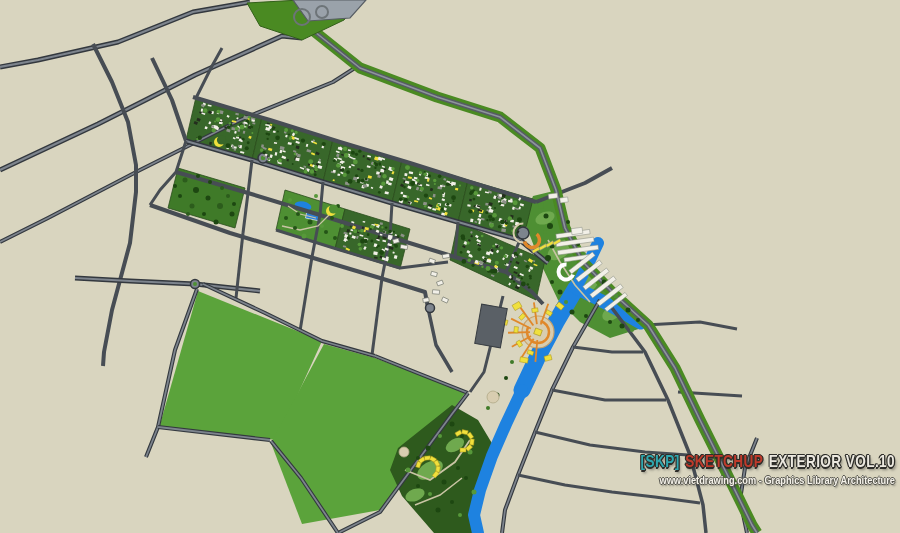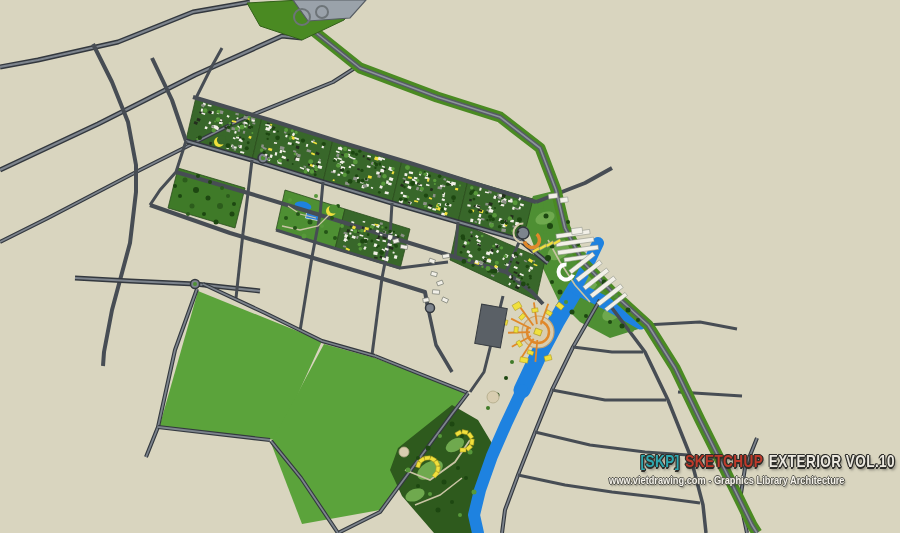--- a/index.html
+++ b/index.html
@@ -1,19 +1,19 @@
 <!DOCTYPE html>
 <html><head>
 <meta charset="utf-8">
 <style>
   html,body{margin:0;padding:0;background:#888;}
   .stage{position:relative;width:900px;height:533px;overflow:hidden;background:#d9d5bf;
          font-family:"Liberation Sans",sans-serif;}
   #map-svg{position:absolute;left:0;top:0;}
-  .watermark{position:absolute;right:5px;top:452px;text-align:left;z-index:5;}
+  .watermark{position:absolute;right:5px;top:452px;text-align:right;z-index:5;}
   .wm-line1{font-size:17px;font-weight:bold;letter-spacing:.5px;white-space:nowrap;
             transform:scaleX(.8);transform-origin:100% 50%;
             text-shadow:1.5px 0 0 #2e2e2a,-1.5px 0 0 #2e2e2a,0 1.5px 0 #2e2e2a,0 -1.5px 0 #2e2e2a,
                         1px 1px 0 #2e2e2a,-1px -1px 0 #2e2e2a,2px 3px 3px rgba(40,40,40,.55);}
   .wm-line1 span{margin-left:7px;}
   .wm-line2{font-size:10.5px;font-weight:bold;white-space:nowrap;margin-top:2px;
             transform:scaleX(.88);transform-origin:100% 50%;
             text-shadow:1px 0 0 #55554e,-1px 0 0 #55554e,0 1px 0 #55554e,0 -1px 0 #55554e,
                         1.5px 2px 2px rgba(40,40,40,.5);}
 </style>

